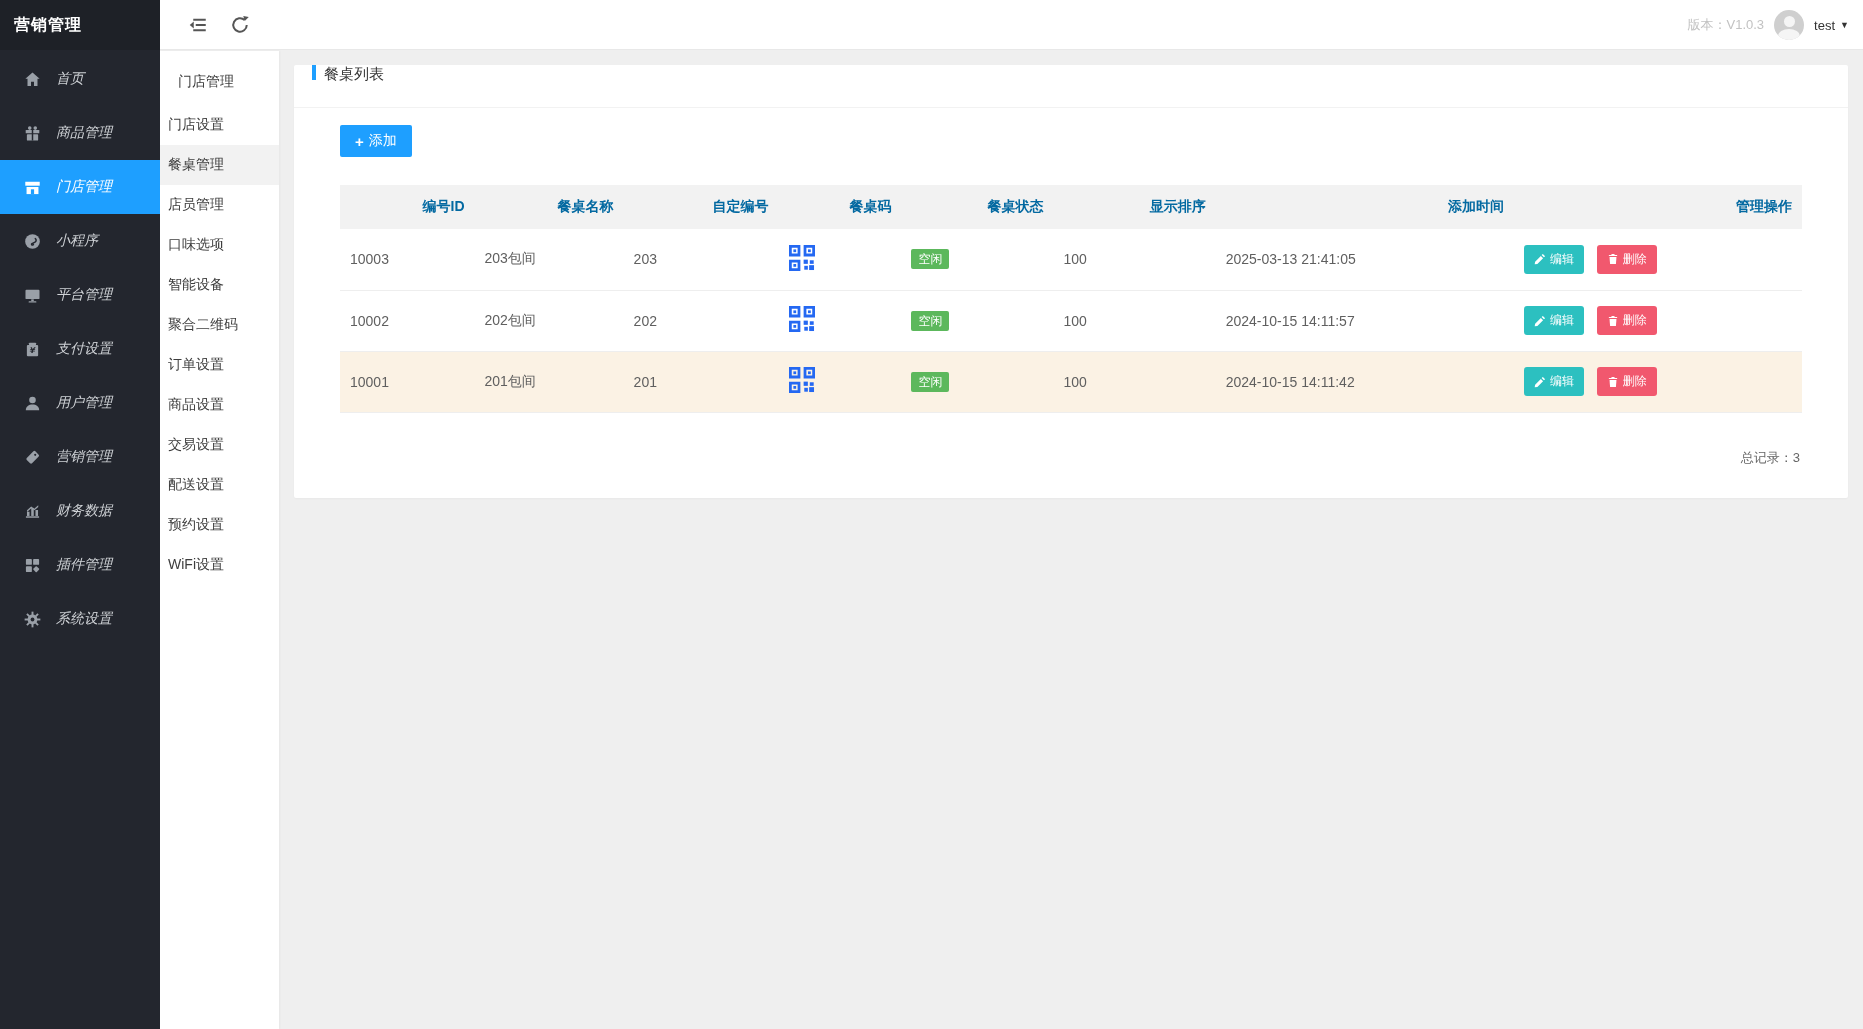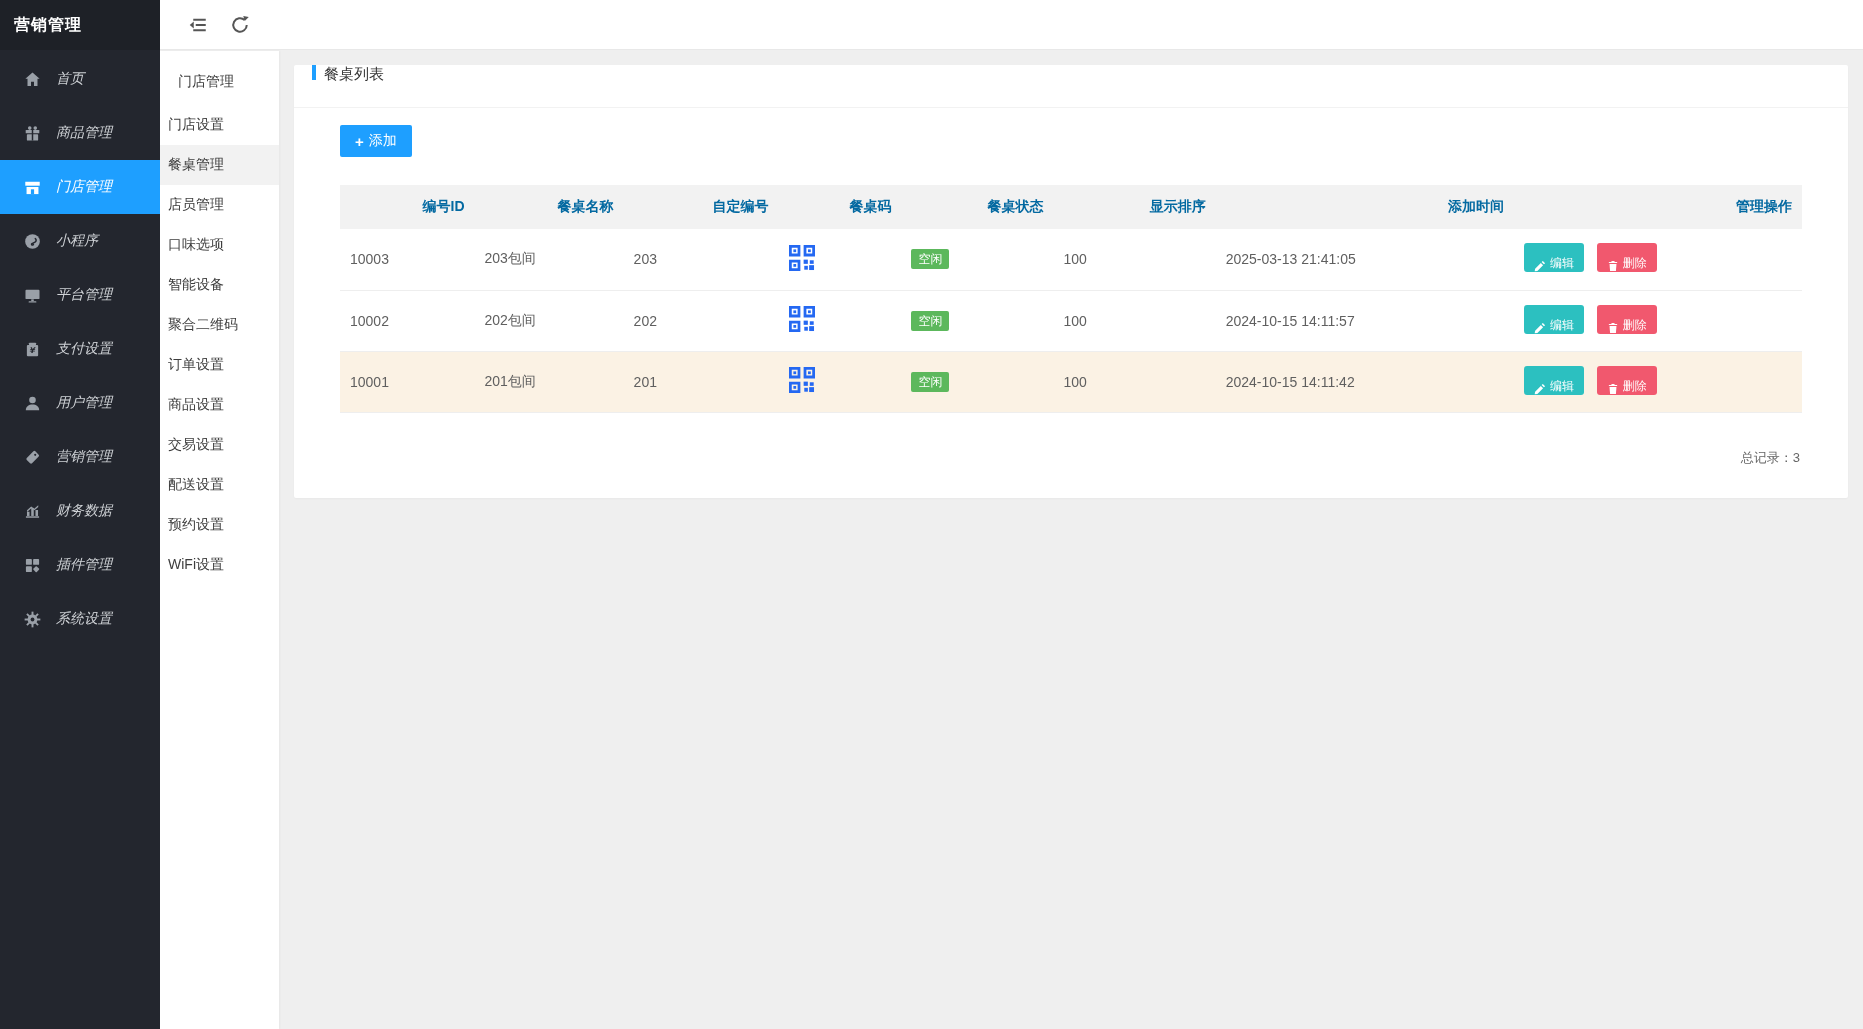--- a/index.html
+++ b/index.html
@@ -70,21 +70,21 @@
     font-size:14px; color:#0369a1; font-weight:bold; }
   tbody td { height:61px; border-bottom:1px solid #eeeeee; padding:0 10px;
     font-size:14px; color:#5f5f5f; }
   tr.highlight td { background:#fbf2e4; }
 
   .badge { display:inline-block; background:#5CB85C; color:#fff; font-size:12px;
     padding:4px 7px; border-radius:2px; line-height:1; }
   .qr { display:inline-flex; width:26px; height:26px; cursor:pointer; }
   .qr svg { width:26px; height:26px; }
 
-  .btn { display:inline-flex; align-items:flex-end; gap:4px; height:29px;
+  .btn { display:inline-flex; align-items:center; gap:4px; height:29px;
     padding:0 10px; border:none; border-radius:3px; color:#fff; font-size:12px;
     cursor:pointer; font-family:inherit; }
   .btn svg { width:12px; height:12px; fill:#fff; }
   .btn.edit { background:#2CC0C0; margin-right:9px; }
   .btn.del  { background:#F1586E; }
 
   .total { text-align:right; padding:36px 2px 0 0; font-size:13px; color:#666; }
 </style>
 </head>
 <body>
@@ -237,20 +237,31 @@
           <rect x="6.2" y="7.2" width="8" height="1.6"></rect>
           <rect x="4.2" y="11.4" width="10" height="1.6"></rect>
           <path d="M4.6 5.2 V10.8 L1.4 8 Z"></path>
         </svg>
     </span>
     <span class="tb-btn">
       <svg viewBox="0 0 16 16">
           <path d="M13.4 8 a5.4 5.4 0 1 1 -1.7 -3.95" fill="none" stroke="#555" stroke-width="1.6"></path>
           <path d="M10.6 0.8 L15 1.6 L11.8 4.8 Z" fill="#555"></path>
         </svg>
+    </span>
+  </div>
+  <div class="tb-right">
+    <span class="version">版本：V1.0.3</span>
+    <span class="avatar">
+        <span class="head"></span>
+        <span class="bodyp"></span>
+      </span>
+    <span class="userbox">
+      <span>test</span>
+      <span class="caret">▼</span>
     </span>
   </div>
 </header>
 
 <nav class="submenu">
   <div class="sm-header">门店管理</div>
   <div class="sm-item">门店设置</div>
   <div class="sm-item active">餐桌管理</div>
   <div class="sm-item">店员管理</div>
   <div class="sm-item">口味选项</div>

